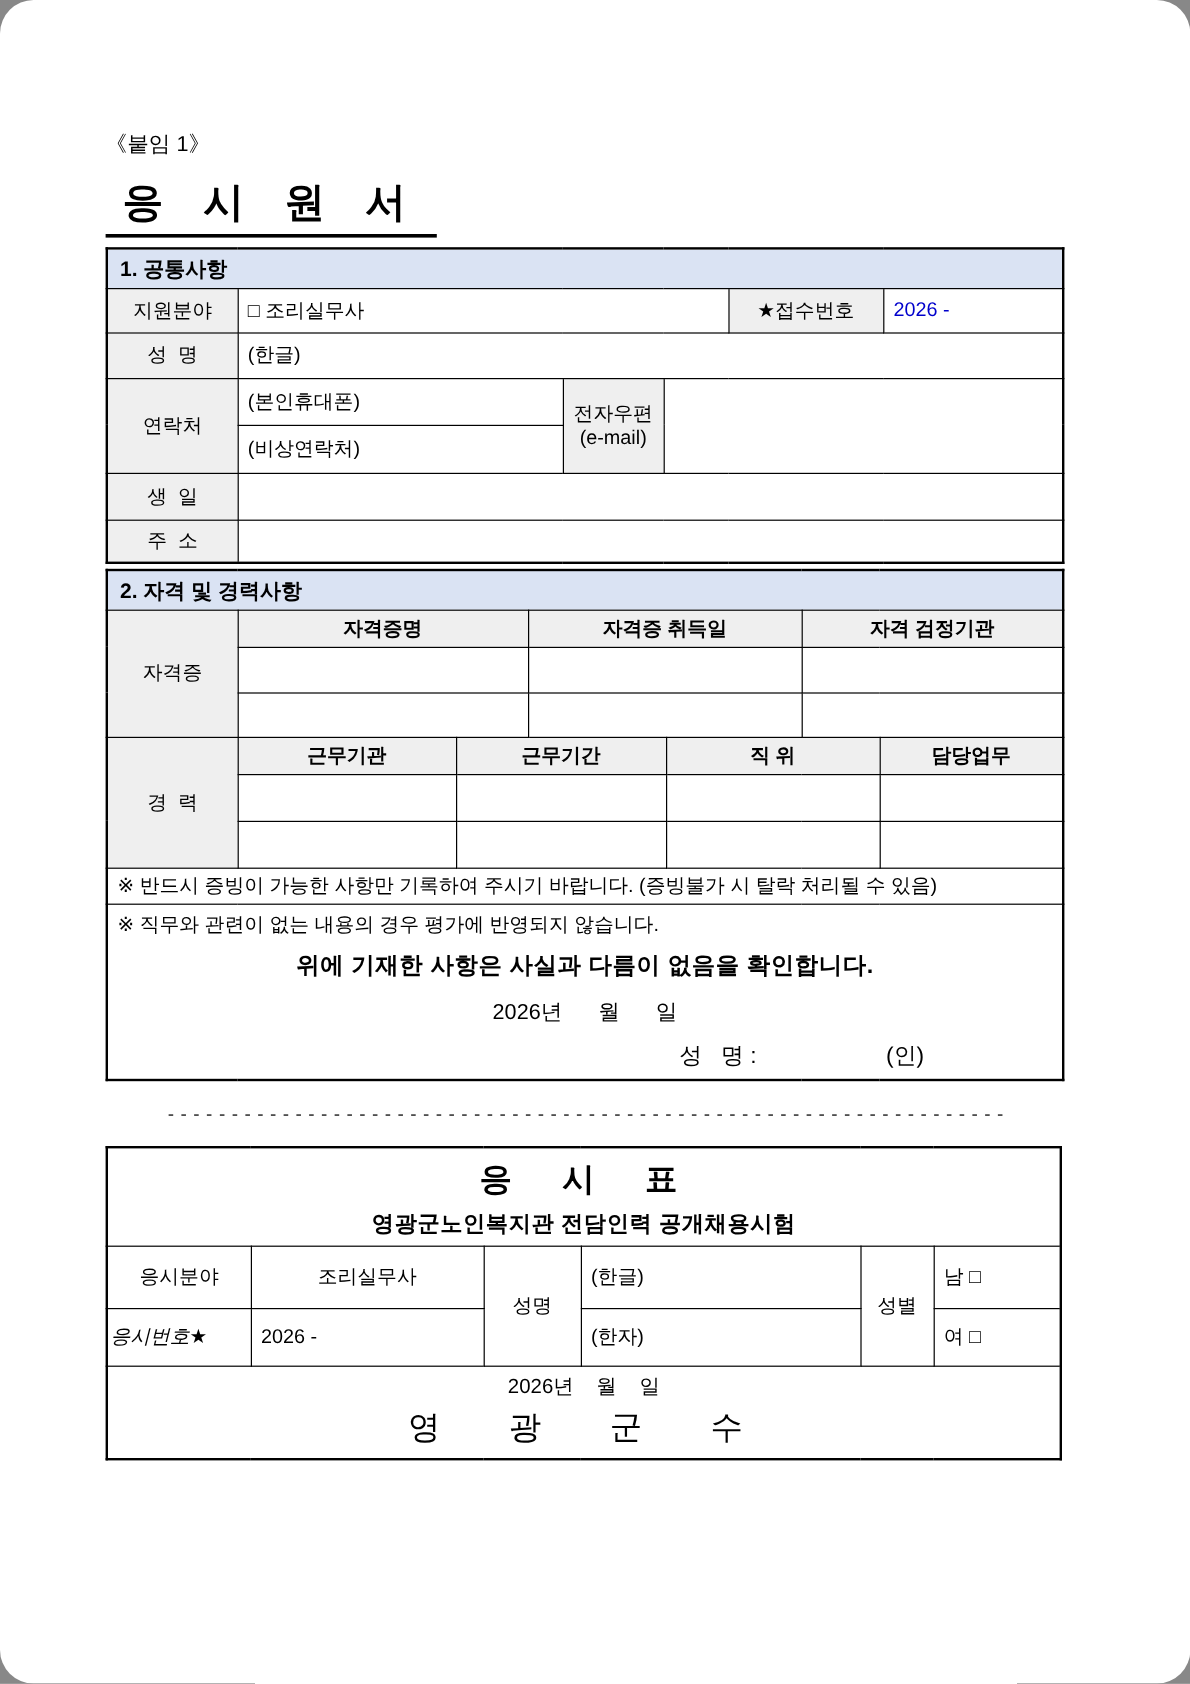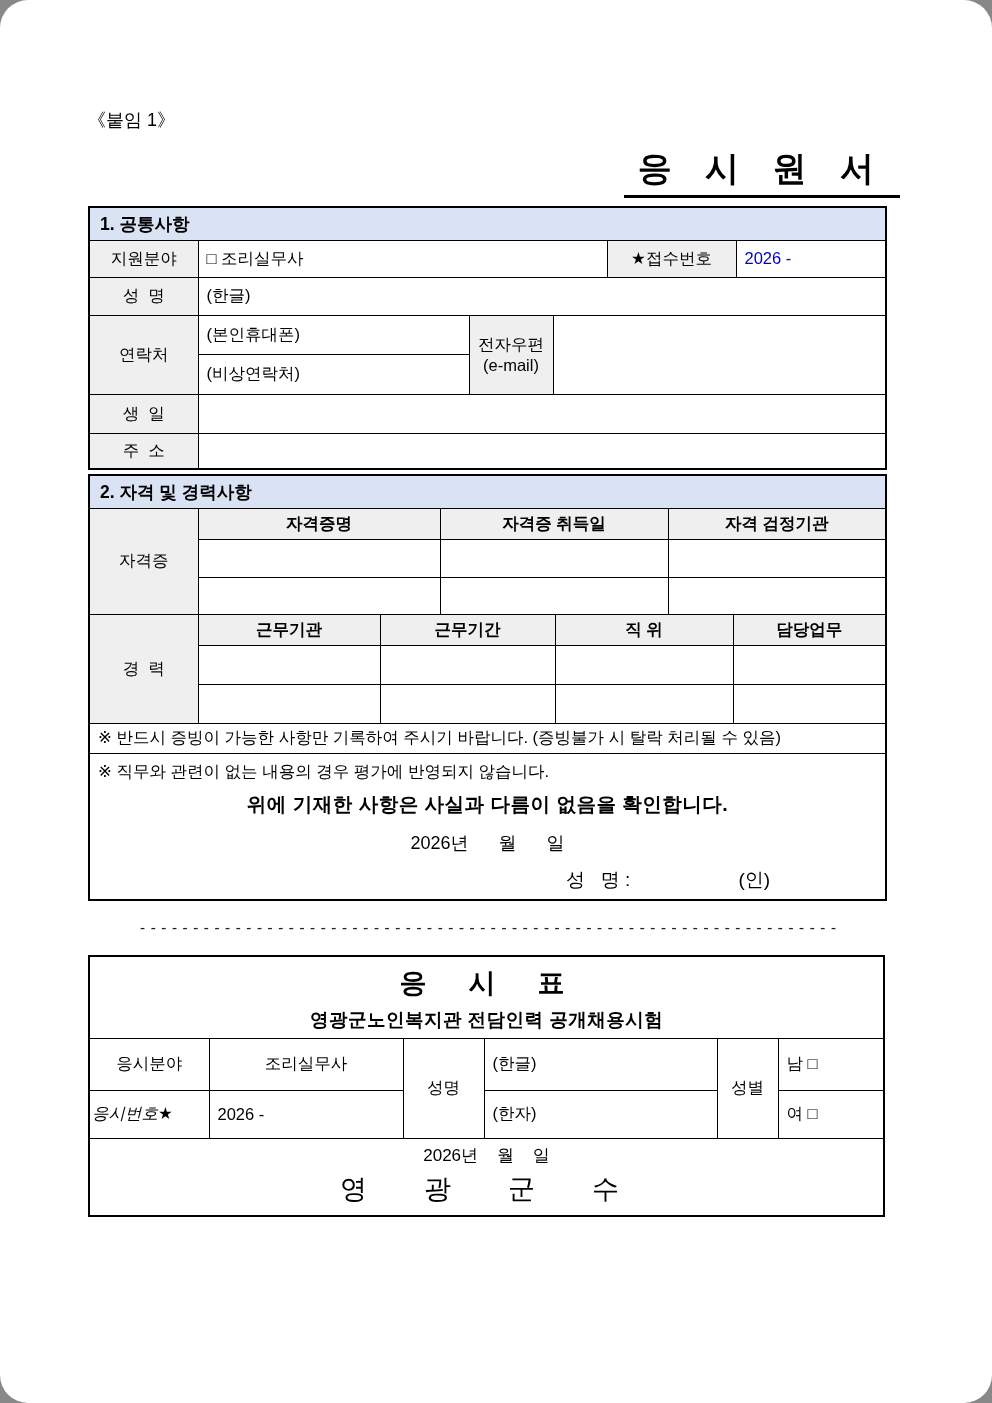--- a/index.html
+++ b/index.html
@@ -15,21 +15,21 @@
   .page{
     width:992px;height:1403px;background:var(--paper);position:relative;
     margin:0 auto;font-family:"Liberation Sans","DejaVu Sans",sans-serif;color:var(--ink);
     overflow:hidden;
     border-radius:28px;
   }
   .content{position:absolute;left:88px;top:0;width:812px;}
   .pre{white-space:pre;}
 
   .attachment{margin-top:108px;font-size:18px;}
-  .doc-title-wrap{text-align:right;margin-top:14px;}
+  .doc-title-wrap{text-align:left;margin-top:14px;}
   .doc-title{
     display:inline-block;font-size:34px;font-weight:bold;letter-spacing:12px;
     border-bottom:3px solid #000;padding:0 14px 3px 14px;white-space:pre;
   }
   .intro{
     margin-top:9px;font-size:17.5px;font-weight:bold;line-height:26px;
     text-align:justify;letter-spacing:-0.2px;
   }
   .pledge{
     margin-top:2px;font-size:17px;line-height:26px;text-align:justify;

